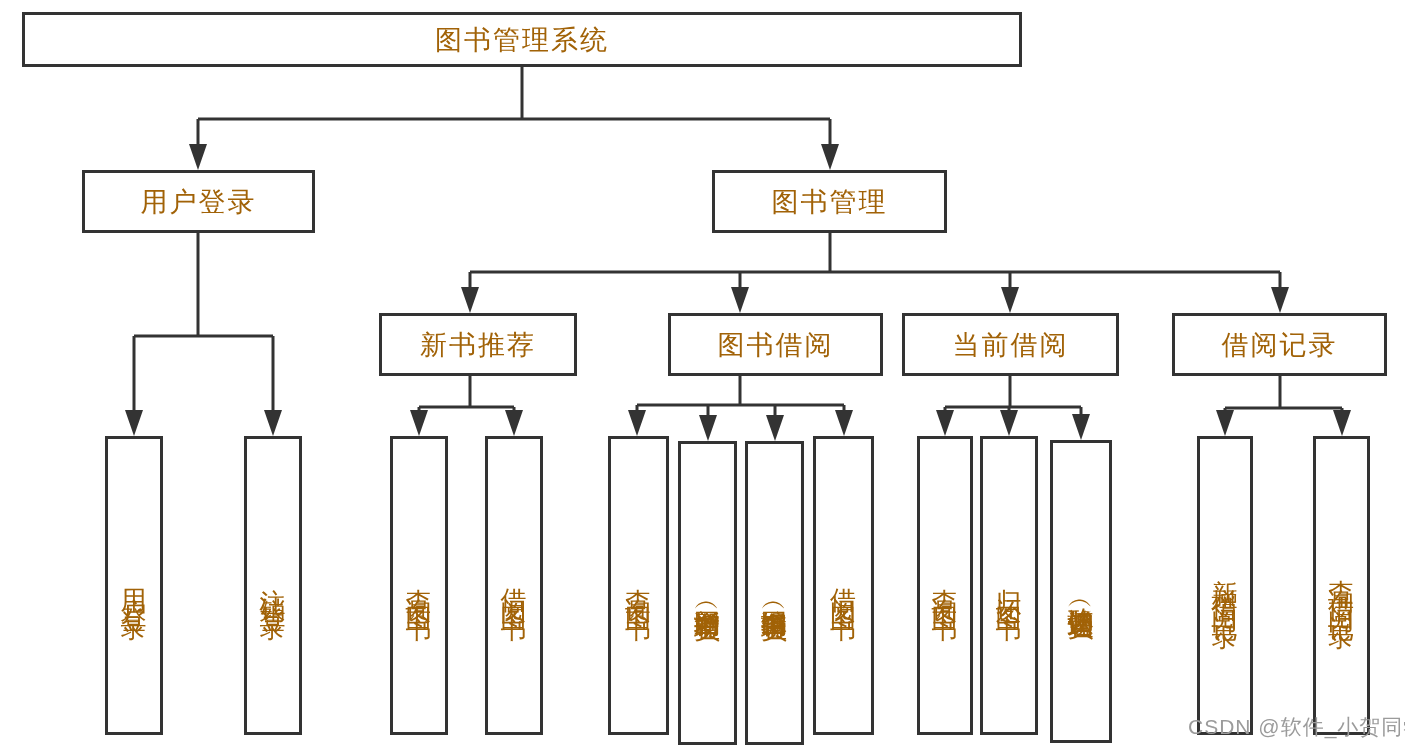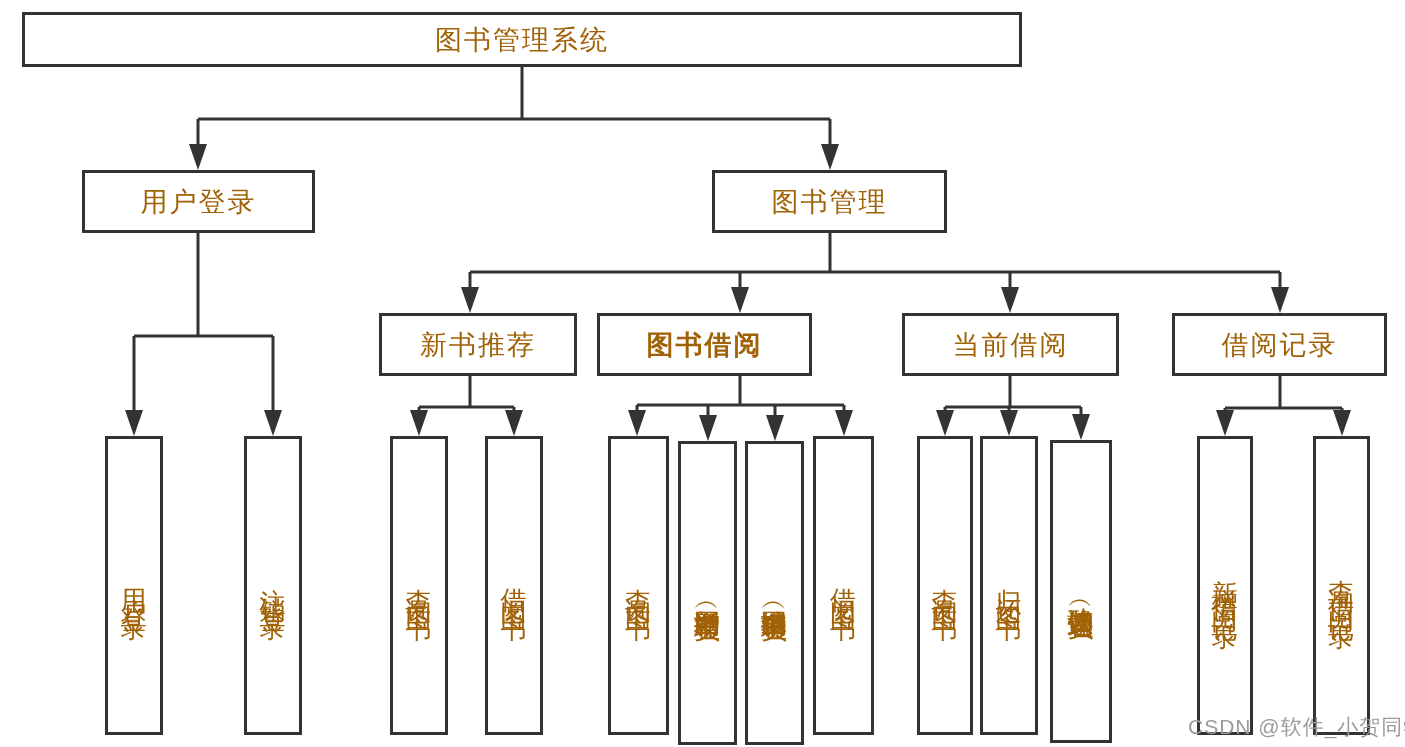--- a/index.html
+++ b/index.html
@@ -123,21 +123,21 @@
       <polygon points="1342,436 1333,410 1351,410"></polygon>
     </g>
   </svg>
 
   <div class="hbox" style="left:22px; top:12px; width:1000px; height:55px;">图书管理系统</div>
 
   <div class="hbox" style="left:82px; top:170px; width:233px; height:63px;">用户登录</div>
   <div class="hbox" style="left:712px; top:170px; width:235px; height:63px;font-family:Liberation Mono, monospace;">图书管理</div>
 
   <div class="hbox" style="left:363px; top:313px; width:198px; height:63px;margin-left:16px;">新书推荐</div>
-  <div class="hbox" style="left:597px; top:313px; width:215px; height:63px;font-weight:bold;">图书借阅</div>
+  <div class="hbox" style="left:668px; top:313px; width:215px; height:63px;">图书借阅</div>
   <div class="hbox" style="left:902px; top:313px; width:217px; height:63px;">当前借阅</div>
   <div class="hbox" style="left:1172px; top:313px; width:215px; height:63px;">借阅记录</div>
 
   <div class="vbox" style="left:105px; top:436px; width:58px; height:299px;">用户登录</div>
   <div class="vbox" style="left:244px; top:436px; width:58px; height:299px;">注销登录</div>
 
   <div class="vbox" style="left:390px; top:436px; width:58px; height:299px;">查询图书</div>
   <div class="vbox" style="left:485px; top:436px; width:58px; height:299px;">借阅图书</div>
 
   <div class="vbox" style="left:608px; top:436px; width:61px; height:299px;">查询图书</div>

